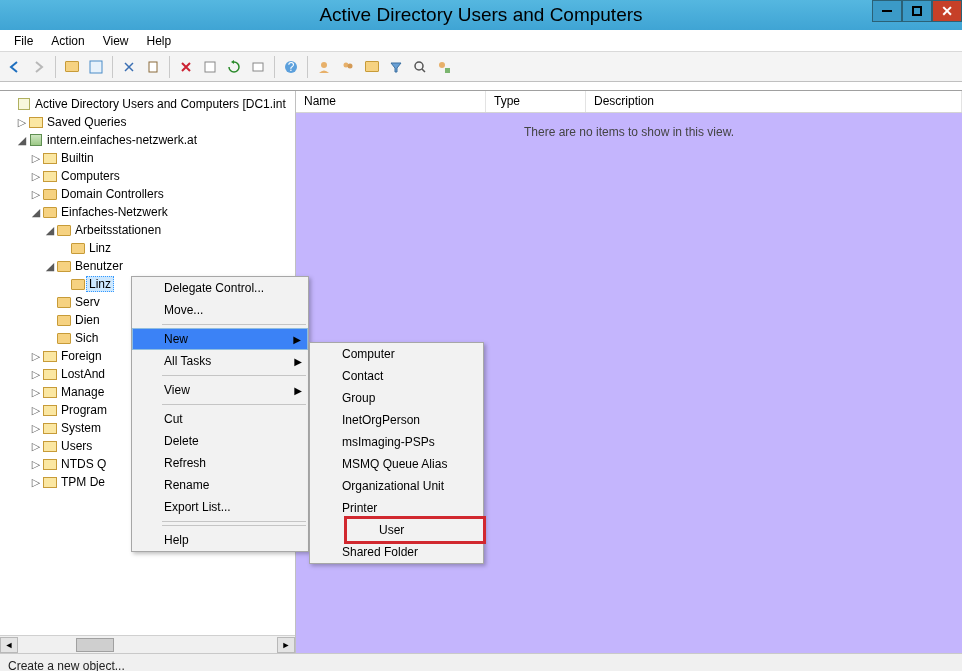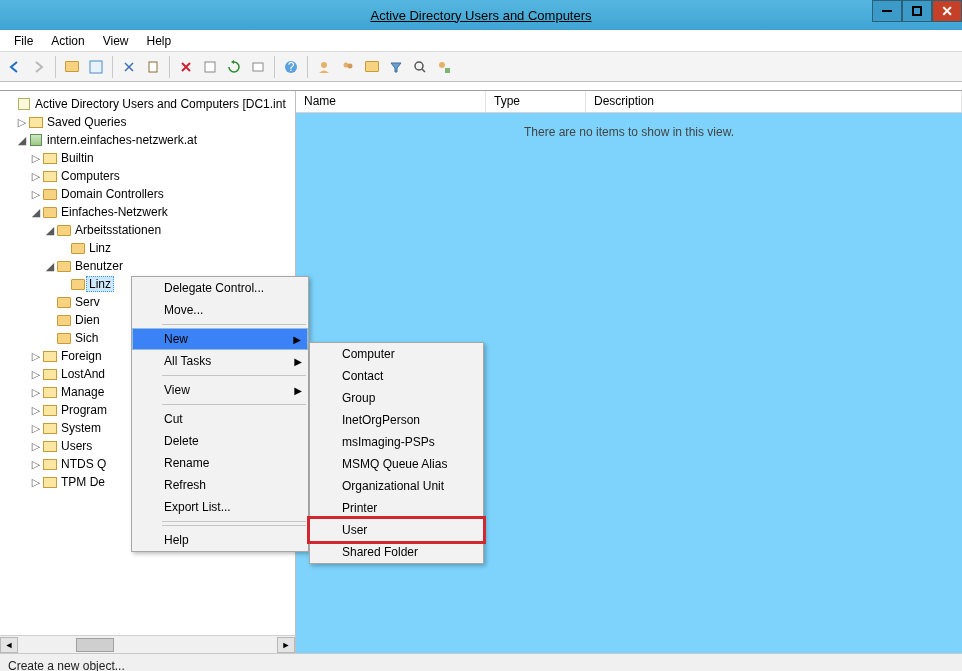--- a/index.html
+++ b/index.html
@@ -1,36 +1,36 @@
 <!DOCTYPE html>
 <html><head>
 <meta charset="utf-8">
 <style>
 * { margin: 0; padding: 0; box-sizing: border-box; font-family: "Segoe UI", Tahoma, sans-serif; font-size: 12px; }
 body { background: #fff; width: 962px; height: 671px; overflow: hidden; position: relative; }
 
 .titlebar { height: 30px; background: linear-gradient(#55b7e0, #3fa4d4); display: flex; align-items: center; position: relative; }
-.titlebar .title { position: absolute; left: 50%; transform: translateX(-50%); color: #000; font-size: 13px; text-decoration: underline; }
+.titlebar .title { position: absolute; left: 50%; transform: translateX(-50%); color: #000; font-size: 19px; }
 .winbuttons { position: absolute; right: 0; top: 0; display: flex; }
 .winbtn { width: 30px; height: 22px; border: 1px solid #2b6176; background:#3b9ac7; display:flex; align-items:center; justify-content:center; }
 .winbtn.min span{width:10px;height:2px;background:#000;display:block;}
 .winbtn.max span{width:10px;height:10px;border:2px solid #000;display:block;}
 .winbtn.close{background:#c64028;}
 .winbtn.close span{color:#fff;font-weight:bold;font-size:14px;}
 
 .menubar{height:22px;background:#fff;border-bottom:1px solid #d9d9d9;display:flex;padding:0 6px;align-items:center;gap:2px;}
 .menubar .mitem{padding:2px 8px;cursor:default;}
 
 .toolbar{height:30px;background:#f4f4f4;border-bottom:1px solid #c0c0c0;display:flex;align-items:center;padding:0 4px;gap:2px;}
 .tsep{width:1px;height:22px;background:#c9c9c9;margin:0 3px;}
 .tbtn{width:22px;height:22px;display:flex;align-items:center;justify-content:center;border:1px solid transparent;}
 
 .workarea{display:flex;height:563px;border-top:1px solid #a0a0a0;margin-top:8px;}
 .treepane{width:296px;border-right:1px solid #c0c0c0;overflow:hidden;position:relative;background:#fff;}
-.listpane{flex:1;background:#7dd3fc;position:relative;}
+.listpane{flex:1;background:#c4b5fd;position:relative;}
 
 .tree{padding:4px 0 0 4px;}
 .tr{display:flex;align-items:center;height:18px;white-space:nowrap;cursor:default;}
 .tr .exp{width:12px;text-align:center;color:#5a5a5a;font-size:11px;}
 .tr .ic{width:16px;display:inline-flex;justify-content:center;}
 .tr .lbl{padding-left:3px;}
 .tr.sel .lbl{background:#cde8ff;border:1px dotted #3399ff;padding:0 2px;}
 .ind1{padding-left:12px;} .ind2{padding-left:26px;} .ind3{padding-left:40px;} .ind4{padding-left:54px;}
 
 .listheader{height:22px;border-bottom:1px solid #d4d4d4;display:flex;background:#fff;}
@@ -45,21 +45,21 @@
 .statusbar{height:24px;background:#f0f0f0;border-top:1px solid #c9c9c9;display:flex;align-items:center;padding:0 8px;justify-content:space-between;color:#222;}
 .statusbar .blog{color:#7f8890;}
 
 .ctx{position:absolute;background:#f2f2f2;border:1px solid #a7a7a7;box-shadow:2px 2px 4px rgba(0,0,0,.25);}
 .ctx .sep{height:1px;background:#c5c5c5;margin:3px 2px 3px 30px;}
 .cmi{height:22px;display:flex;align-items:center;padding:0 20px 0 32px;cursor:default;position:relative;}
 .cmi.hover{background:#3b82f6;border:1px solid #8fbde0;padding:0 19px 0 31px;}
 .cmi .arrow{position:absolute;right:6px;font-size:10px;}
 .ctx1{left:131px;top:276px;width:178px;}
 .ctx2{left:309px;top:342px;width:175px;}
-.highlight-user{outline:3px solid #d1282f;}
+.highlight-user{outline:3px solid #d1282f;margin-left:37px;}
 
 
 .i-folder{width:14px;height:11px;background:#f6d281;border:1px solid #c79b38;border-radius:1px;display:inline-block;}
 .i-folderb{width:14px;height:11px;background:#fbe7a2;border:1px solid #c79b38;display:inline-block;}
 .i-root{width:12px;height:12px;background:#f8f8dc;border:1px solid #b0b060;display:inline-block;}
 .i-dom{width:12px;height:12px;background:linear-gradient(#cfe7c2,#9cc986);border:1px solid #5f8f52;display:inline-block;}
 </style>
 </head>
 <body>
 
@@ -383,24 +383,24 @@
       <span class="arrow">▶</span>
     </div>
   <div class="sep"></div>
   <div class="cmi">
       <span>Cut</span>
     </div>
   <div class="cmi">
       <span>Delete</span>
     </div>
   <div class="cmi">
+      <span>Refresh</span>
+    </div>
+  <div class="cmi">
       <span>Rename</span>
-    </div>
-  <div class="cmi">
-      <span>Refresh</span>
     </div>
   <div class="cmi">
       <span>Export List...</span>
     </div>
   <div class="sep"></div>
   <div class="sep"></div>
   <div class="cmi">
       <span>Help</span>
     </div>
 </div>

